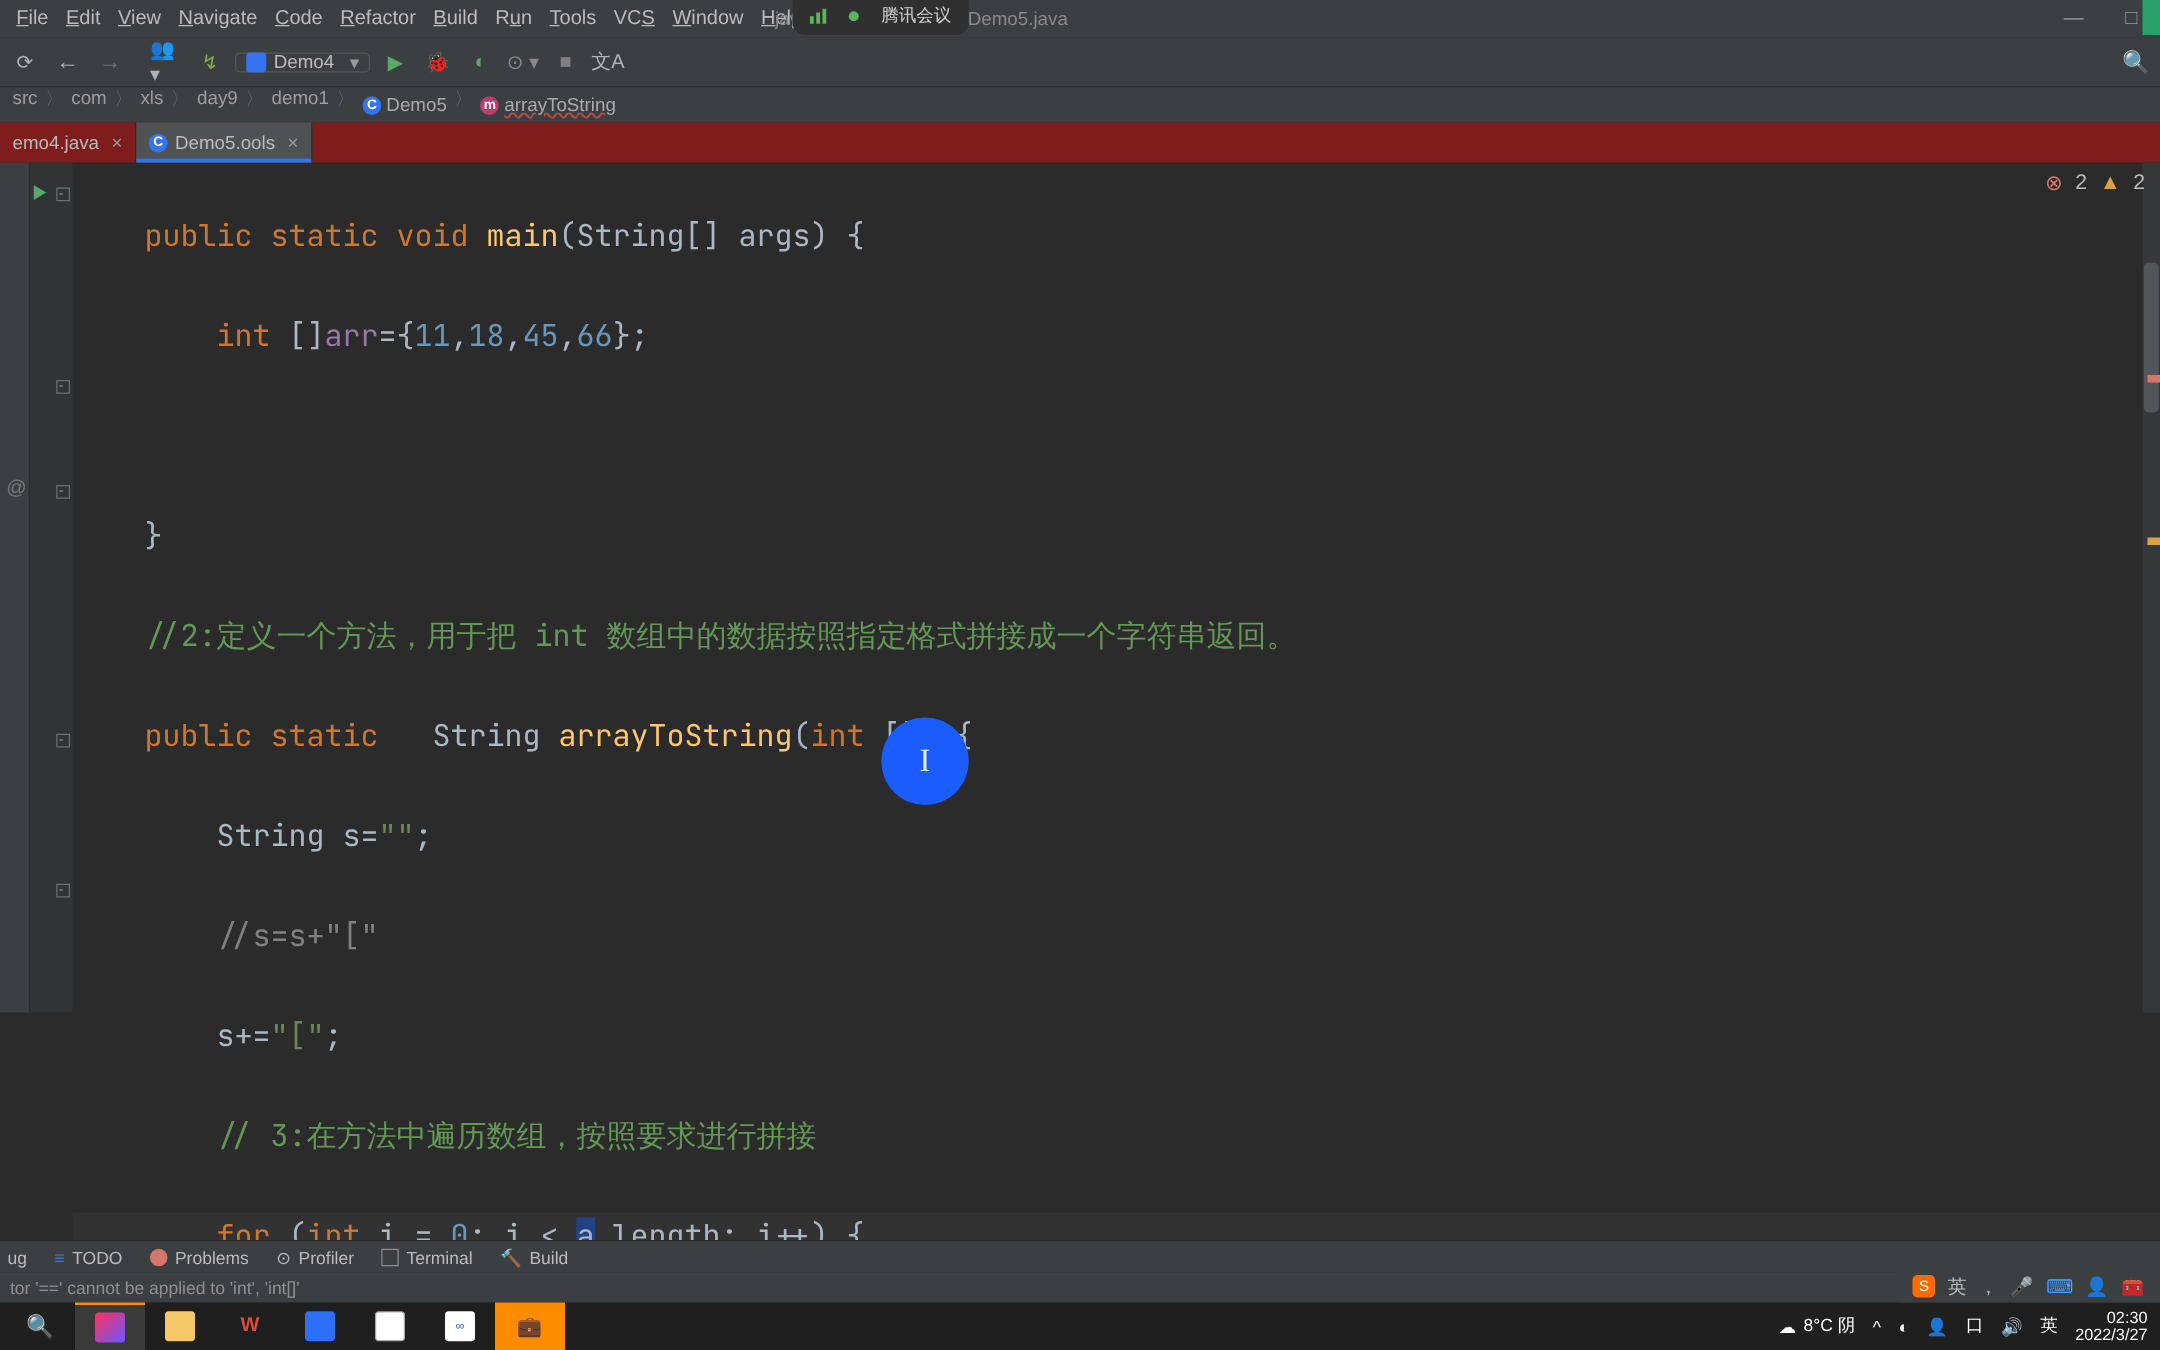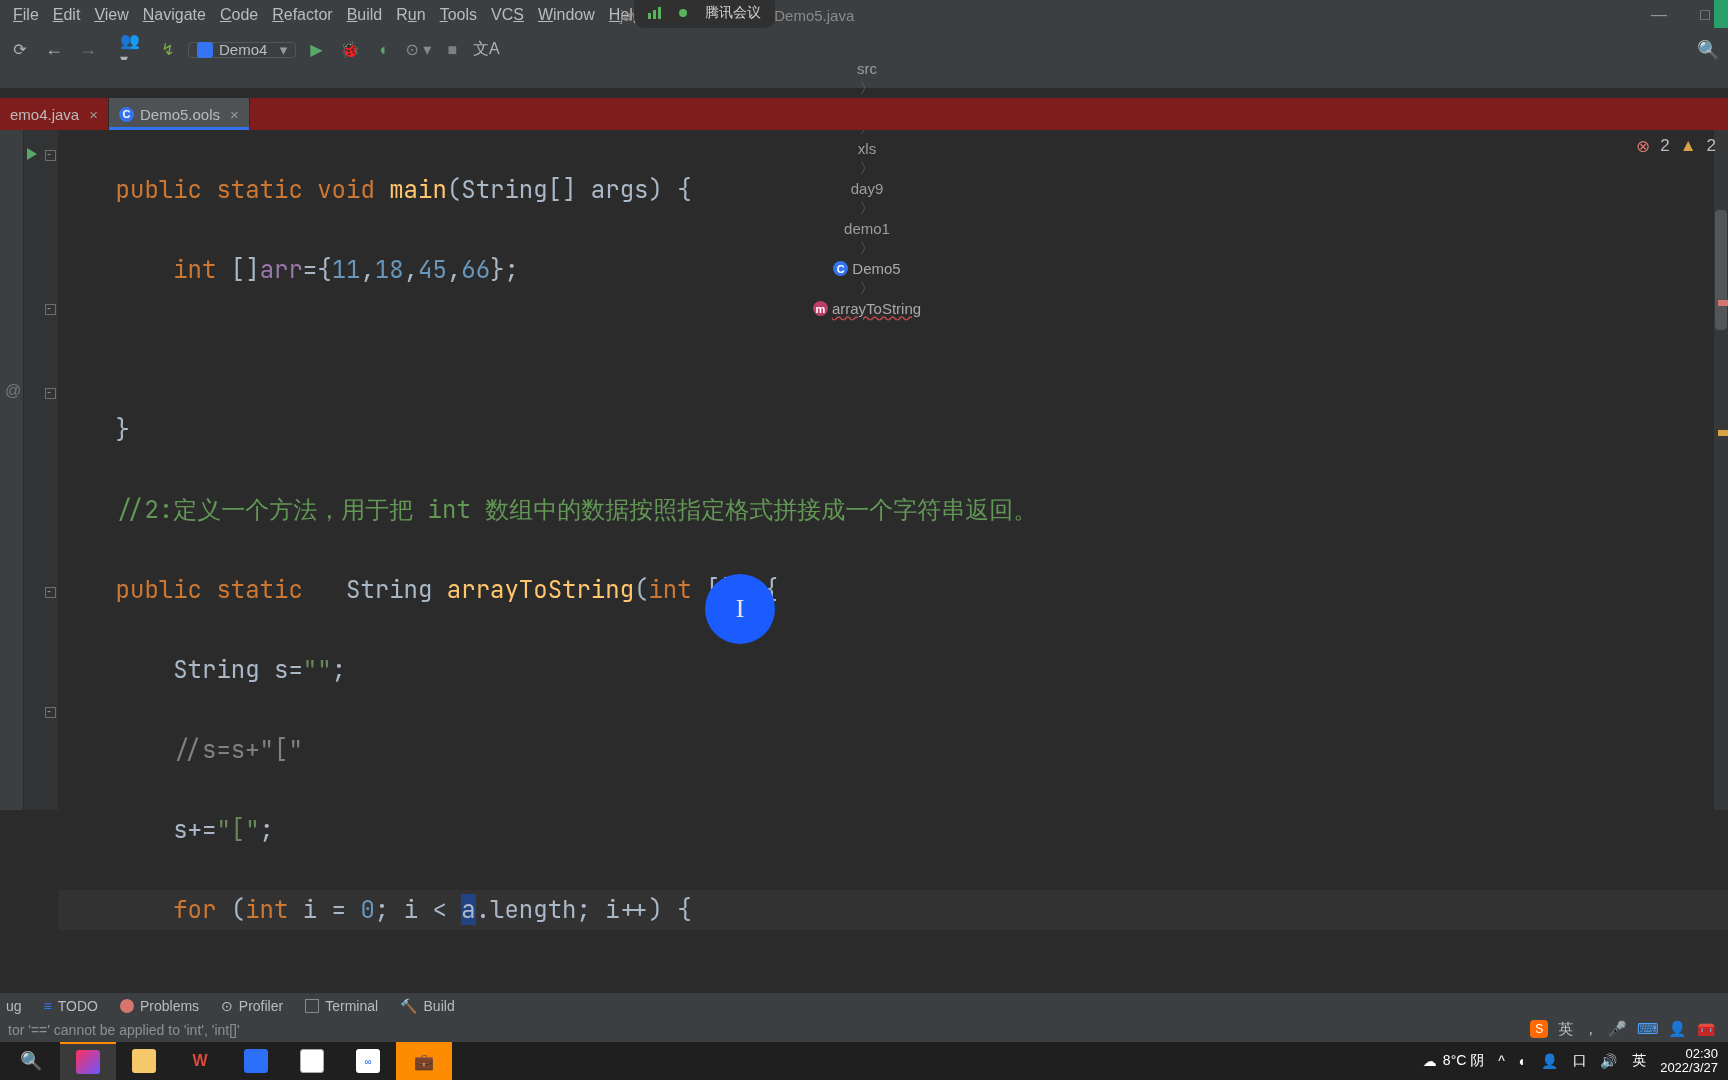--- a/index.html
+++ b/index.html
@@ -52,23 +52,23 @@
 }
 .config-sel::after{content:"▾";position:absolute;right:8px;color:#999}
 .js-badge{width:16px;height:16px;border-radius:3px;background:#3574f0;display:inline-block}
 .hammer{color:#7cac4e}
 .run-ico{color:#59a869}
 .bug-ico{color:#59a869}
 .stop-ico{color:#7f7f7f}
 .search-r{position:absolute;right:8px;color:#afb1b3;font-size:18px}
 
 .breadcrumb{
-  position:absolute; top:60px; left:0; right:0; height:28px;
-  background:#3c3f41; display:flex; align-items:center; padding-left:6px;
-  font-size:15px; color:#9d9d9d; gap:2px;flex-direction:column;
+  position:absolute; top:70px; left:0; right:0; height:28px;
+  background:#3c3f41; display:flex; padding-left:6px;
+  font-size:15px; color:#9d9d9d; gap:2px;
 }
 .bc{padding:0 4px}
 .bc-sep{color:#666}
 .bc-c{color:#aaa;display:flex;align-items:center;gap:4px}
 .c-badge{width:15px;height:15px;border-radius:50%;background:#3574f0;color:#fff;font-size:11px;display:inline-flex;align-items:center;justify-content:center;font-weight:bold}
 .m-badge{width:15px;height:15px;border-radius:50%;background:#b93f6a;color:#fff;font-size:11px;display:inline-flex;align-items:center;justify-content:center;font-weight:bold}
 
 .file-tabs{
   position:absolute; top:98px; left:0; right:0; height:32px;
   background:#7f1d1d; display:flex; align-items:stretch;
@@ -265,20 +265,21 @@
 <div class="editor">
 <div class="line">    <span class="kw">public static void </span><span class="mname">main</span><span>(String[] args) {</span></div>
 <div class="line">        <span class="kw">int </span><span>[]</span><span class="field">arr</span><span>={</span><span class="num">11</span>,<span class="num">18</span>,<span class="num">45</span>,<span class="num">66</span><span>};</span></div>
 <div class="line"></div>
 <div class="line">    <span>}</span></div>
 <div class="line">    <span class="cmt-cn">//2:定义一个方法，用于把 int 数组中的数据按照指定格式拼接成一个字符串返回。</span></div>
 <div class="line">    <span class="kw">public static </span><span>  String </span><span class="mname">arrayToString</span><span>(<span class="kw">int </span>[]a){</span></div>
 <div class="line">        <span>String s=</span><span class="str">""</span><span>;</span></div>
 <div class="line">        <span class="cmt">//s=s+"["</span></div>
 <div class="line">        <span>s+=</span><span class="str">"["</span><span>;</span></div>
+<div class="line">        <span class="cmt-cn">// 3:在方法中遍历数组，按照要求进行拼接</span></div>
 <div class="line cur-line">        <span class="kw">for </span><span>(<span class="kw">int</span> i = </span><span class="num">0</span><span>; i &lt; </span><span style="background:#214283">a</span><span>.length; i++) {</span></div>
 
 
 
 
   <div class="cursor-spot">I</div>
 </div>
 
 <div class="scrollbar">
   <div class="scrollthumb"></div>

